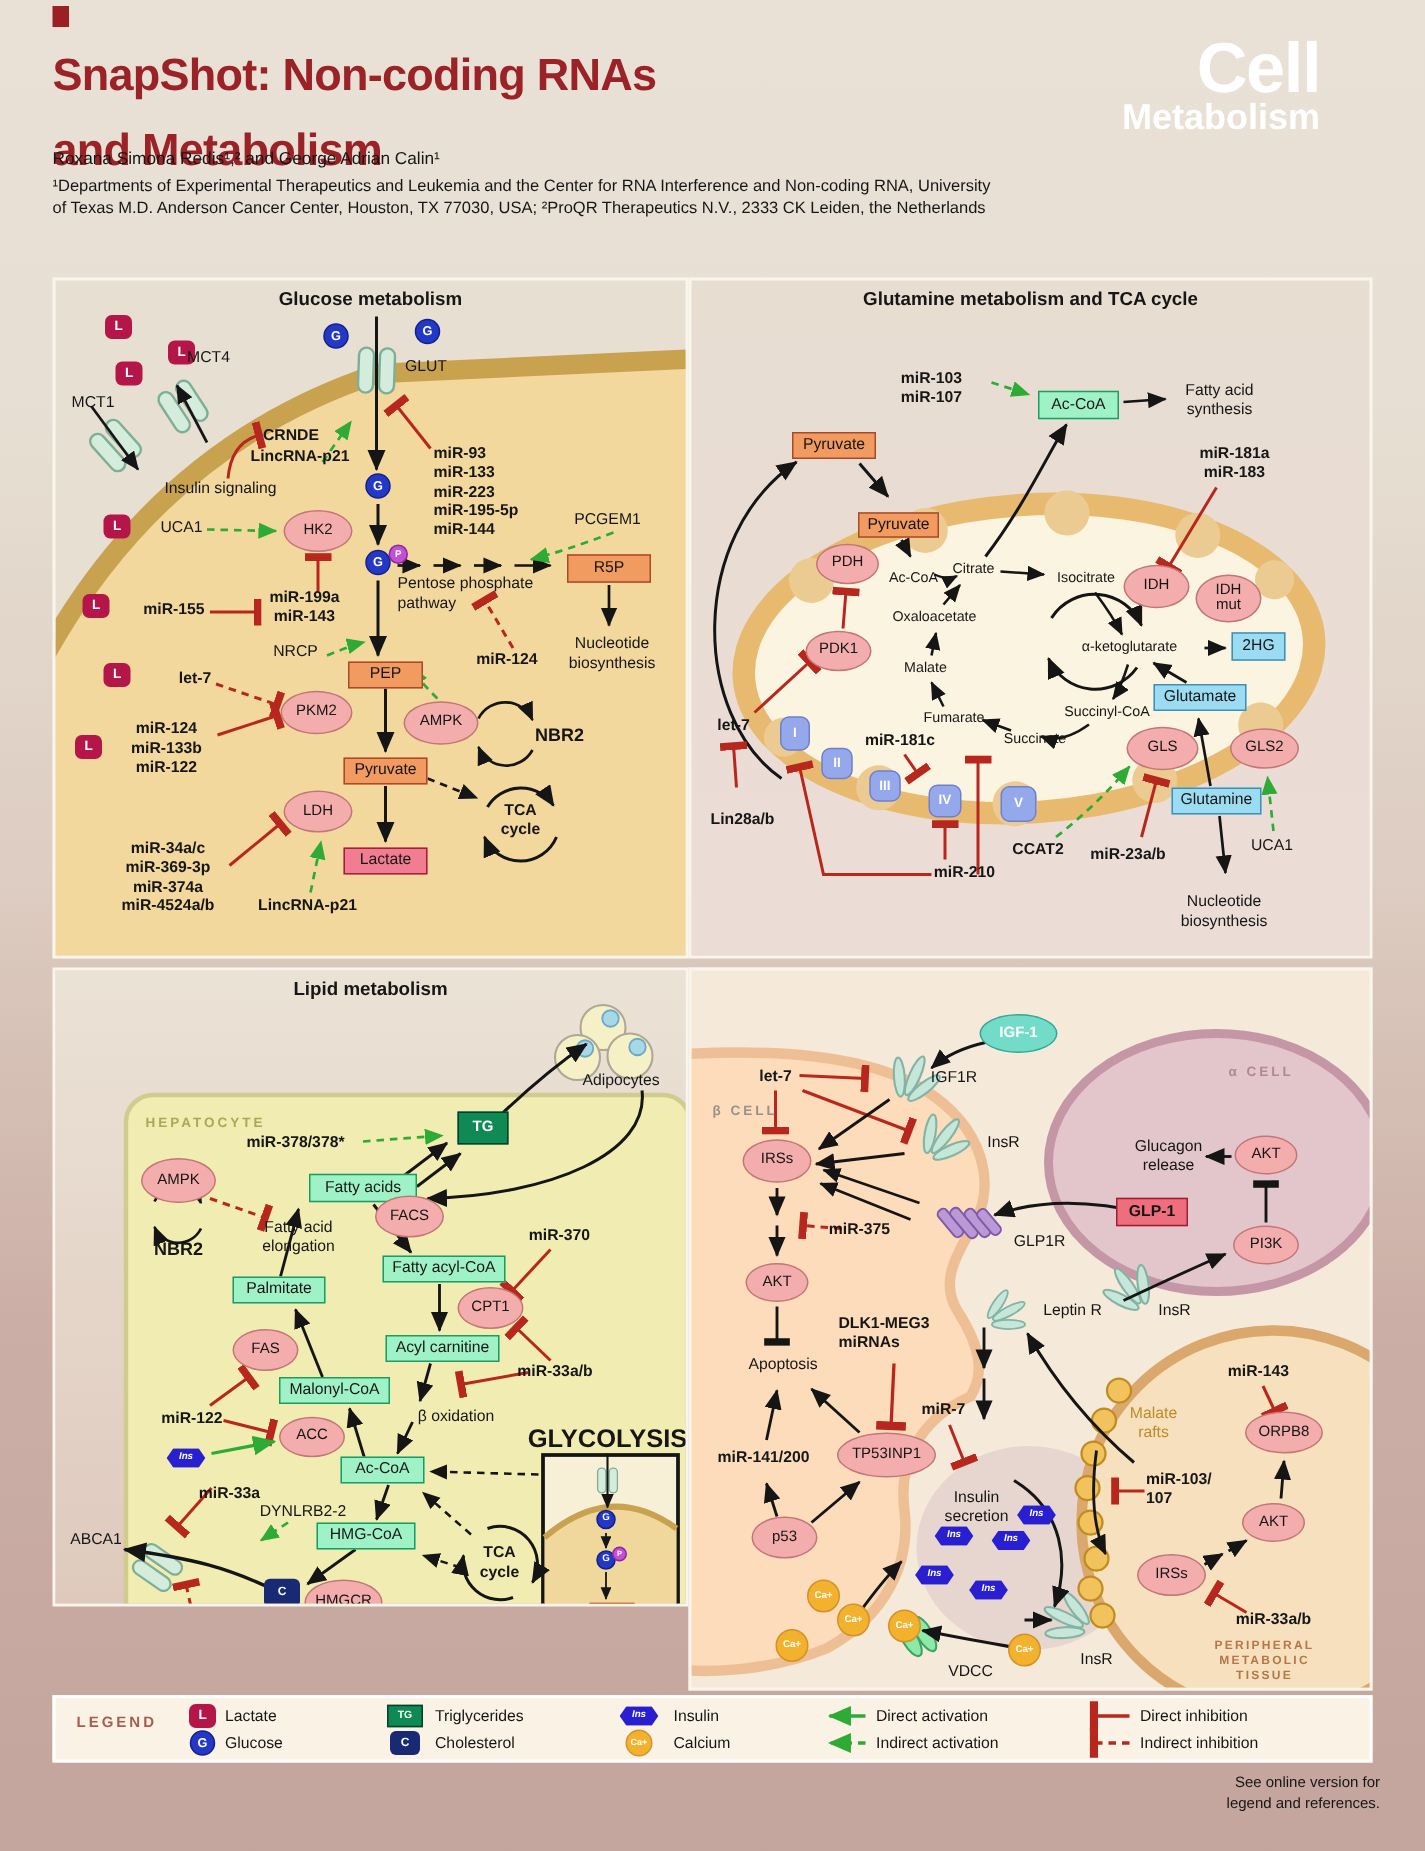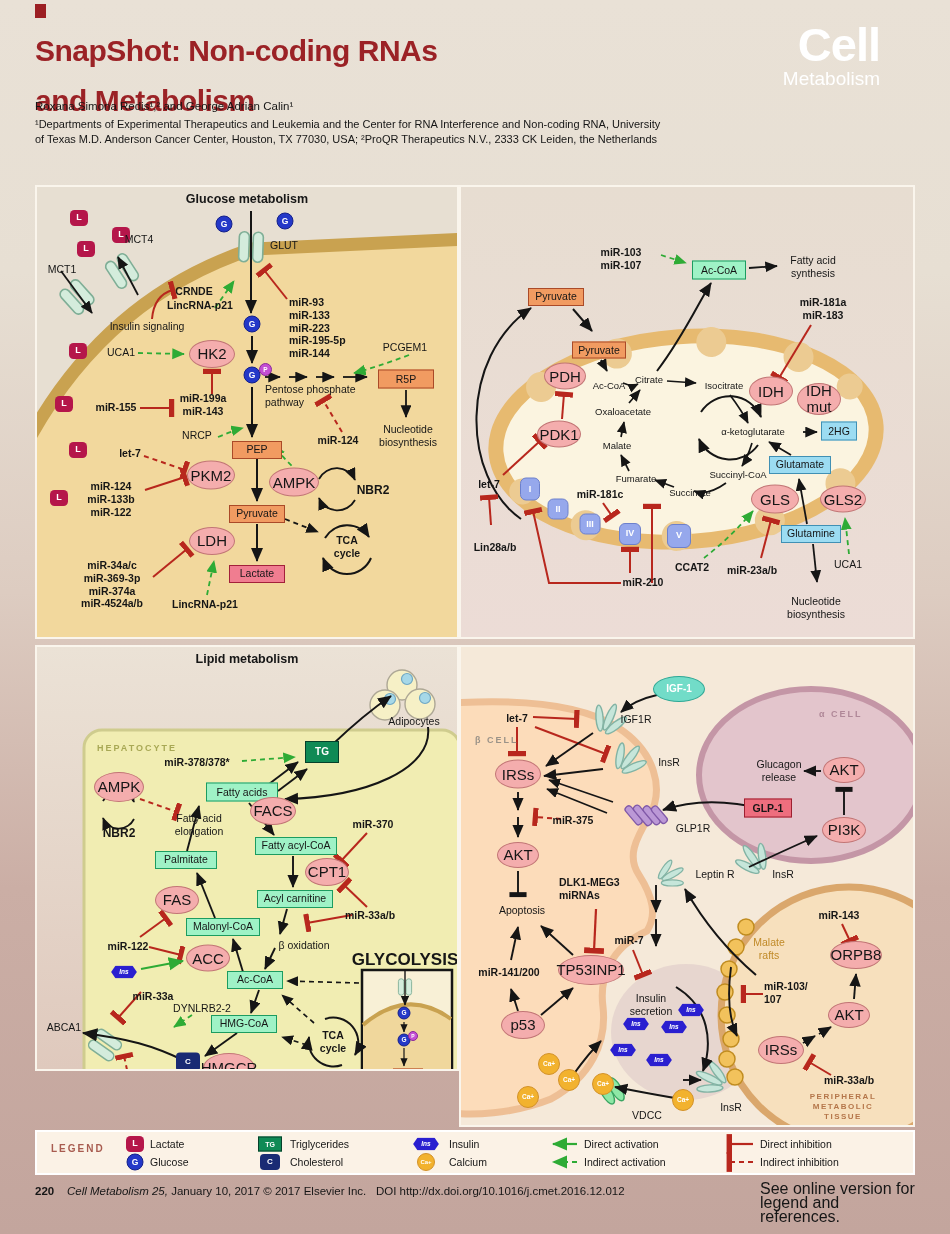--- a/index.html
+++ b/index.html
@@ -9,21 +9,21 @@
   .panel{position:absolute;border:2px solid #faf5ec;overflow:hidden;box-sizing:border-box;}
   .panel svg{position:absolute;left:0;top:0;}
   .ptitle{position:absolute;top:5px;left:0;right:0;text-align:center;font-weight:700;font-size:12.5px;white-space:pre-line;}
   .lb{position:absolute;transform:translate(-50%,-50%);font-size:10.5px;line-height:1.22;text-align:center;white-space:pre-line;}
   .lft{transform:translate(0,0);text-align:left;}
   .b{font-weight:700;}
   .s9{font-size:9.5px;}
   .enz,.obox,.gnbox,.blbox,.pkbox,.rdbox,.cplx,.tgbox,.cbadge,.bL,.bG,.hex,.ca,.igf{
     position:absolute;transform:translate(-50%,-50%);display:flex;align-items:center;justify-content:center;
     box-sizing:border-box;text-align:center;line-height:1.05;white-space:pre-line;}
-  .enz{background:#f4adad;border:1.6px solid #c27676;border-radius:50%;font-size:15px;}
+  .enz{background:#f4adad;border:1.6px solid #c27676;border-radius:50%;font-size:10px;}
   .obox{background:#f19b61;border:1.6px solid #aa4a28;font-size:10.5px;}
   .pkbox{background:#f07d90;border:1.6px solid #a3203a;font-size:10.5px;}
   .gnbox{background:#9ff2c6;border:1.6px solid #1c9c60;font-size:10.5px;}
   .blbox{background:#9cdcf2;border:1.6px solid #4090b4;font-size:10.5px;}
   .rdbox{background:#ee6e7e;border:1.6px solid #9c2030;font-size:10.5px;font-weight:700;}
   .tgbox{background:#0f8a55;border:1.6px solid #05402a;color:#fff;font-weight:700;font-size:10px;}
   .cplx{background:#96a8ec;border:1.4px solid #6c80cc;border-radius:6px;color:#fff;font-weight:700;font-size:9px;}
   .bL{width:18px;height:16px;background:#b5164a;border-radius:4.5px;color:#fff;font-weight:700;font-size:9px;}
   .bG{width:17px;height:17px;background:#2438c8;border:1px solid #14208a;border-radius:50%;color:#fff;font-weight:700;font-size:8.5px;}
   .bP{position:absolute;right:-6px;top:-6px;width:11px;height:11px;background:#c44fd4;border:1px solid #8a2a9a;border-radius:50%;
@@ -34,25 +34,25 @@
   .ca{width:22px;height:22px;background:#f2b22e;border:1px solid #d3922a;border-radius:50%;color:#fff;font-weight:700;font-size:6.5px;}
   .igf{width:52px;height:26px;background:#72dcc8;border:1.6px solid #2fa896;border-radius:50%;color:#fff;font-weight:700;font-size:10px;}
   .celltag{position:absolute;font-weight:700;letter-spacing:2px;font-size:9px;}
   .minibox{position:absolute;transform:translate(-50%,-50%);font-size:6.5px;display:flex;align-items:center;justify-content:center;box-sizing:border-box;}
   .bGm{width:13px;height:13px;font-size:6.5px;}
   #legend-bar{position:absolute;left:35px;top:1130px;width:880px;height:45px;background:#fbf2e6;border:2px solid #fff;box-sizing:border-box;}
   .leg-item{position:absolute;font-size:10.5px;}
   #hdr-title{position:absolute;left:35px;top:26px;font-size:30px;line-height:50px;font-weight:700;color:#9b2226;white-space:pre-line;letter-spacing:-0.5px;}
   #logo{position:absolute;right:70px;top:22px;text-align:right;color:#fff;}
   #logo .l1{font-size:47px;font-weight:700;line-height:46px;letter-spacing:-1px;}
-  #logo .l2{font-size:19px;font-weight:400;line-height:22px;}
+  #logo .l2{font-size:24px;font-weight:700;line-height:22px;}
   #authors{position:absolute;left:35px;top:100px;font-size:11.5px;}
   #affil{position:absolute;left:35px;top:117px;font-size:11px;line-height:15px;white-space:pre-line;}
   #footer{position:absolute;left:35px;top:1185px;font-size:11.5px;}
-  #footer-note{position:absolute;left:760px;top:1182px;width:160px;text-align:left;font-size:16px;line-height:14px;white-space:pre-line;}
+  #footer-note{position:absolute;left:760px;top:1182px;width:160px;text-align:right;font-size:10px;line-height:14px;white-space:pre-line;}
 </style>
 </head>
 <body>
 
 <div id="page">
 
   <svg width="0" height="0" style="position:absolute">
     <defs>
       <marker id="aB" markerWidth="9" markerHeight="8" refX="6.5" refY="3" orient="auto">
           <path d="M0,0 L7,3 L0,6 Z" fill="#151515"></path>
@@ -243,20 +243,21 @@
       <path d="M30 338 L28 310" stroke="#b8271d" stroke-width="2" marker-end="url(#tR)"></path>
       <path d="M142 316 L151 329" stroke="#b8271d" stroke-width="2" marker-end="url(#tR)"></path>
       <path d="M160 396 L88 396 L72 324" fill="none" stroke="#b8271d" stroke-width="2" marker-end="url(#tR)"></path>
       <path d="M169 386 L169 362" stroke="#b8271d" stroke-width="2" marker-end="url(#tR)"></path>
       <path d="M191 396 L191 319" stroke="#b8271d" stroke-width="2" marker-end="url(#tR)"></path>
       <path d="M243 371 Q270 350 292 324" fill="none" stroke="#2eab35" stroke-width="1.8" stroke-dasharray="5 4" marker-end="url(#aG)"></path>
       <path d="M300 371 L310 333" stroke="#b8271d" stroke-width="2" marker-end="url(#tR)"></path>
       <path d="M388 367 L384 331" stroke="#2eab35" stroke-width="1.8" stroke-dasharray="5 4" marker-end="url(#aG)"></path>
       <path d="M352 357 L356 395" stroke="#151515" stroke-width="1.8" marker-end="url(#aB)"></path>
     </svg>
+    <div class="ptitle">Glutamine metabolism and TCA cycle</div>
     <div class="lb b" style="left:160px;top:72px">miR-103
 miR-107</div>
     <div class="gnbox" style="left:258px;top:83px;width:54px;height:19px">Ac-CoA</div>
     <div class="lb" style="left:352px;top:80px">Fatty acid
 synthesis</div>
     <div class="lb b" style="left:362px;top:122px">miR-181a
 miR-183</div>
     <div class="obox" style="left:95px;top:110px;width:56px;height:18px">Pyruvate</div>
     <div class="obox" style="left:138px;top:163px;width:54px;height:17px">Pyruvate</div>
     <div class="enz" style="left:104px;top:189px;width:42px;height:27px">PDH</div>
@@ -516,22 +517,16 @@
       <path d="M540 30 L516 30" stroke="#2eab35" stroke-width="2.2" stroke-dasharray="5 4" marker-end="url(#aG)"></path>
       <path d="M716 12 L692 12" stroke="#b8271d" stroke-width="2.2" marker-end="url(#tR)"></path>
       <path d="M716 30 L692 30" stroke="#b8271d" stroke-width="2.2" stroke-dasharray="5 4" marker-end="url(#tR)"></path>
     </svg>
     <div class="leg-item" style="left:547px;top:6px">Direct activation</div>
     <div class="leg-item" style="left:547px;top:24px">Indirect activation</div>
     <div class="leg-item" style="left:723px;top:6px">Direct inhibition</div>
     <div class="leg-item" style="left:723px;top:24px">Indirect inhibition</div>
   </div>
 
-  <div id="footer">
-    <span class="b">220</span>&nbsp;&nbsp;&nbsp;
-    <span style="font-style:italic">Cell Metabolism 25,</span>
-    <span>January 10, 2017 © 2017 Elsevier Inc.</span>&nbsp;&nbsp;
-    <span>DOI http://dx.doi.org/10.1016/j.cmet.2016.12.012</span>
-  </div>
   <div id="footer-note">See online version for
 legend and references.</div>
 
 </div>
 
 </body></html>

